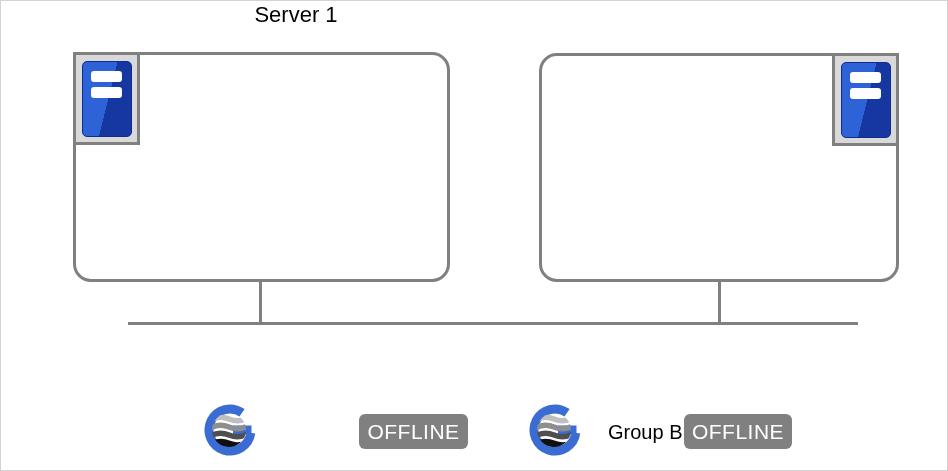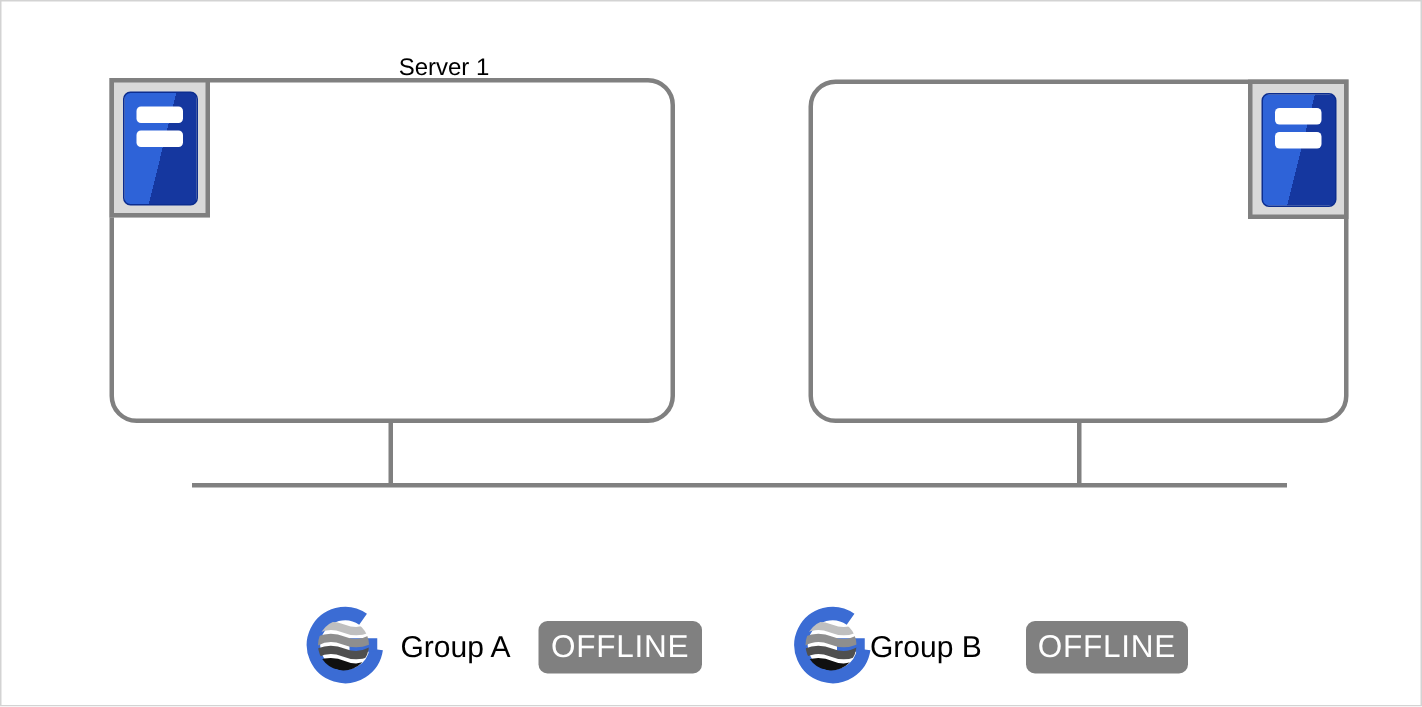--- a/index.html
+++ b/index.html
@@ -2,22 +2,22 @@
 <html><head>
 <meta charset="utf-8">
 <style>
   html,body{margin:0;padding:0;background:#fff;}
   #canvas{
     position:relative;width:946px;height:469px;background:#ffffff;
     border:1px solid #d3d3d3;overflow:hidden;
     font-family:"Liberation Sans",sans-serif;color:#000;
   }
   .server-title{
-    position:absolute;top:32px;width:200px;text-align:center;
-    font-size:16px;line-height:26px;color:#000;
+    position:absolute;top:1px;width:200px;text-align:center;
+    font-size:22px;line-height:26px;color:#000;
   }
   .server-box{
     position:absolute;background:#fff;border:3px solid #808080;
     box-sizing:border-box;
   }
   #server-box-1{left:72px;top:51px;width:377px;height:230px;border-radius:0 18px 18px 18px;}
   #server-box-2{left:538px;top:52px;width:360px;height:229px;border-radius:18px 0 18px 18px;}
   .server-icon-frame{
     position:absolute;width:67px;height:93px;background:#d9d9d9;
     border:3px solid #808080;box-sizing:border-box;z-index:2;
@@ -38,21 +38,21 @@
   #connector-1{left:258px;top:281px;height:41px;}
   #connector-2{left:717px;top:281px;height:41px;}
   #bus-line{position:absolute;left:127px;top:321px;width:730px;height:3px;background:#808080;}
   .group-logo{position:absolute;width:56px;height:58px;}
   #logo-a{left:203px;top:400px;}
   #logo-b{left:528px;top:400px;}
   .group-name{
     position:absolute;top:417px;font-size:20px;line-height:28px;color:#000;white-space:nowrap;
   }
   #name-a{left:266px;}
-  #name-b{left:579px;}
+  #name-b{left:607px;}
   .status-badge{
     position:absolute;top:413px;height:35px;box-sizing:border-box;
     background:#808080;color:#ffffff;border-radius:6px;
     display:flex;align-items:center;justify-content:center;
     font-size:21px;letter-spacing:.5px;padding:17px 9px;
   }
   #badge-a{left:358px;width:109px;}
   #badge-b{left:683px;width:108px;}
 </style>
 </head>
@@ -89,21 +89,20 @@
     </defs>
     <path d="M 38.05 11.8 A 21 21 0 1 0 46.8 31.9" fill="none" stroke="#3b6cd4" stroke-width="9"></path>
     <rect x="29" y="24.5" width="18.5" height="9" fill="#3b6cd4"></rect>
     <g clip-path="url(#sphereClipA)">
       <path d="M 2 22 Q 13 13 25 18 Q 37 23 48 14" fill="none" stroke="#bfbfbf" stroke-width="5.5"></path>
       <path d="M 2 30 Q 13 21 25 26 Q 37 31 48 22" fill="none" stroke="#8e8e8e" stroke-width="5.5"></path>
       <path d="M 2 38 Q 13 29 25 34 Q 37 39 48 30" fill="none" stroke="#4f4f4f" stroke-width="5.5"></path>
       <path d="M 2 47 Q 13 38 25 43 Q 37 48 48 39" fill="none" stroke="#101010" stroke-width="7"></path>
     </g>
   </svg>
-  <div class="group-name" id="name-a">Group A</div>
   <div class="status-badge" id="badge-a">OFFLINE</div>
 
   <svg class="group-logo" id="logo-b" viewBox="0 0 56 58">
     <defs>
       <clipPath id="sphereClipB">
           <circle cx="25" cy="29" r="17"></circle>
         </clipPath>
     </defs>
     <path d="M 38.05 11.8 A 21 21 0 1 0 46.8 31.9" fill="none" stroke="#3b6cd4" stroke-width="9"></path>
     <rect x="29" y="24.5" width="18.5" height="9" fill="#3b6cd4"></rect>

